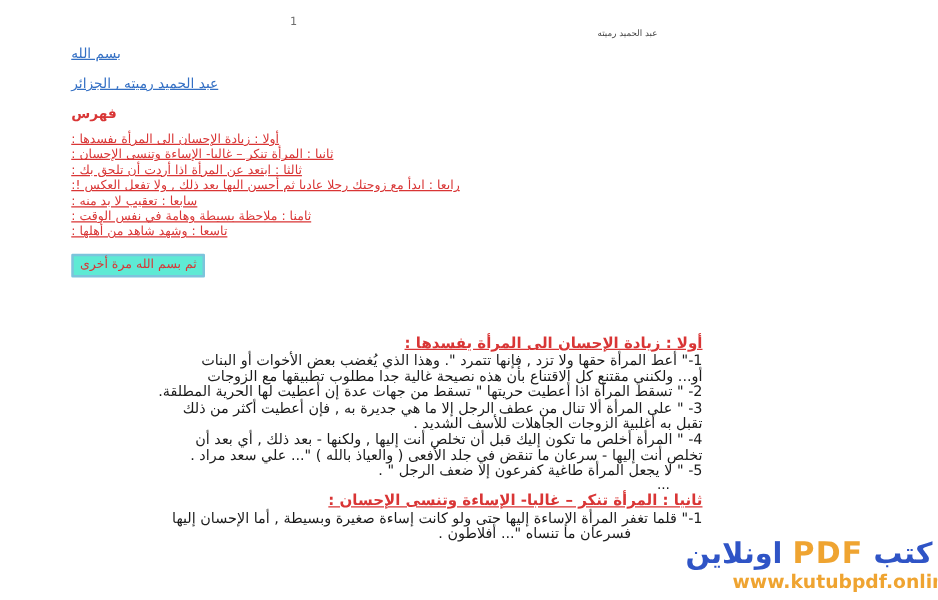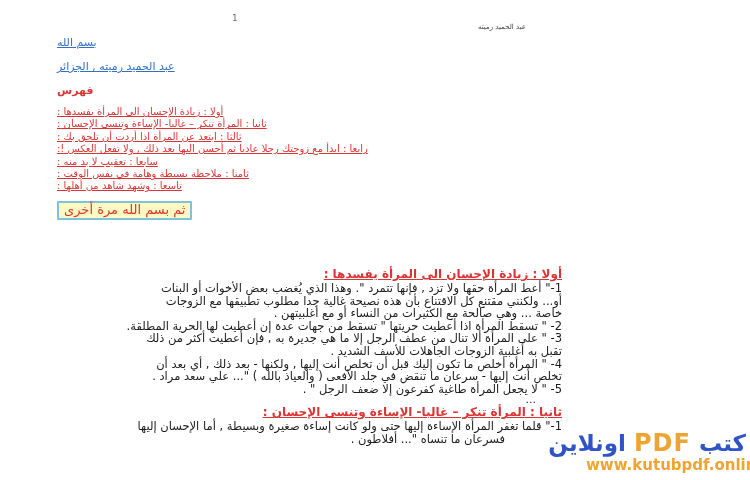--- a/index.html
+++ b/index.html
@@ -48,23 +48,23 @@
     font-size:10px;line-height:12.4px;
     color:var(--heading-red);text-decoration:underline;
     white-space:nowrap;
   }
   .bismillah-box-wrap{margin-top:6px;}
   .bismillah-box{
     display:inline-block;
     border:2px solid var(--box-border);
     border-radius:1px;
     padding:1px 5px 2px 5px;
-    font-size:13px;line-height:12px;
+    font-size:10px;line-height:12px;
     color:var(--heading-red);
-    background:#fef9c3;
+    background:#5eead4;
   }
   
   .body-col{
     position:absolute;top:268px;right:188px;left:20px;
     direction:rtl;text-align:right;
     color:var(--body-text);
   }
   .section-heading{
     font-size:12px;line-height:13px;
     color:var(--heading-red);text-decoration:underline;font-weight:bold;
@@ -125,21 +125,20 @@
     <div class="bismillah-box-wrap">
       <span class="bismillah-box">ثم بسم الله مرة أخرى</span>
     </div>
   </div>
 
   <div class="body-col">
     <div class="section-heading">أولا : زيادة الإحسان الى المرأة يفسدها :</div>
     <div class="body-lines">
         <div class="body-line">1-" أعط المرأة حقها ولا تزد , فإنها تتمرد ". وهذا الذي يُغضب بعض الأخوات أو البنات</div>
         <div class="body-line">أو... ولكنني مقتنع كل الاقتناع بأن هذه نصيحة غالية جدا مطلوب تطبيقها مع الزوجات</div>
-        <div class="body-line">خاصة ... وهي صالحة مع الكثيرات من النساء أو مع أغلبيتهن .</div>
         <div class="body-line">2- " تسقط المرأة اذا أعطيت حريتها " تسقط من جهات عدة إن أعطيت لها الحرية المطلقة.</div>
         <div class="body-line">3- " على المرأة ألا تنال من عطف الرجل إلا ما هي جديرة به , فإن أعطيت أكثر من ذلك</div>
         <div class="body-line">تقبل به أغلبية الزوجات الجاهلات للأسف الشديد .</div>
         <div class="body-line">4- " المرأة أخلص ما تكون إليك قبل أن تخلص أنت إليها , ولكنها - بعد ذلك , أي بعد أن</div>
         <div class="body-line">تخلص أنت إليها - سرعان ما تنقض في جلد الأفعى ( والعياذ بالله ) "... علي سعد مراد .</div>
         <div class="body-line">5- " لا يجعل المرأة طاغية كفرعون إلا ضعف الرجل " .</div>
       </div>
 
     <div class="separator-dots">...</div>
 

